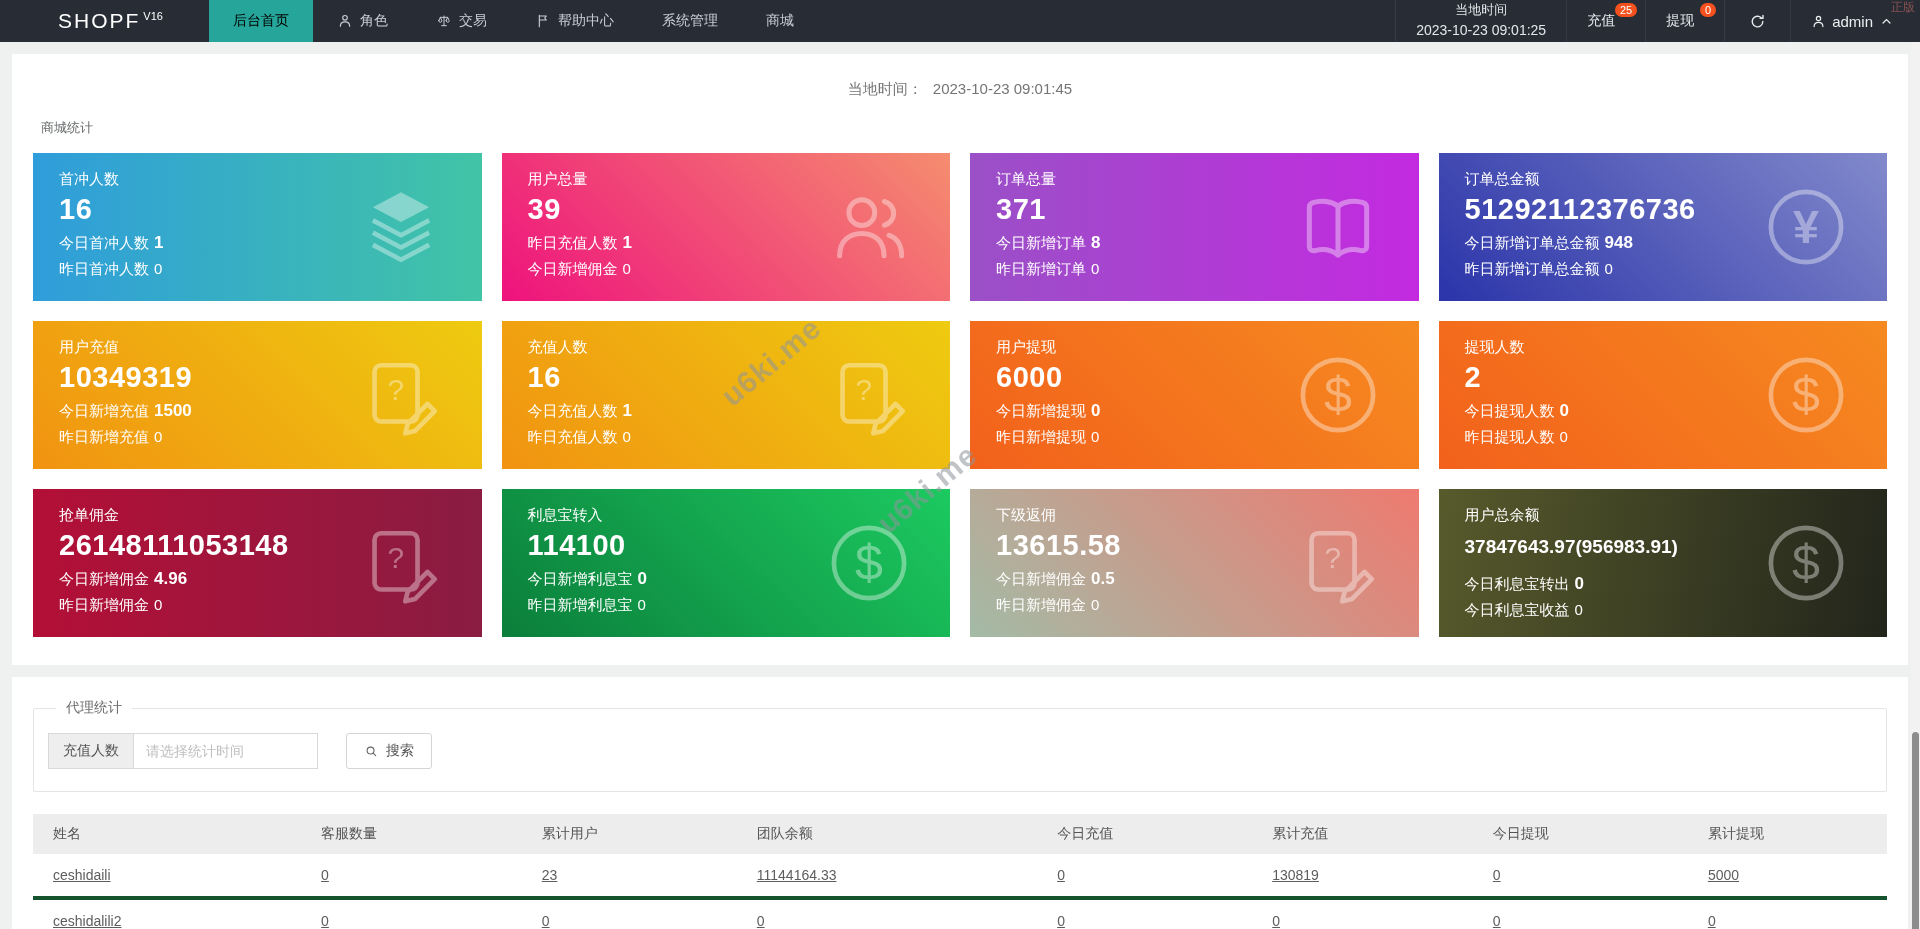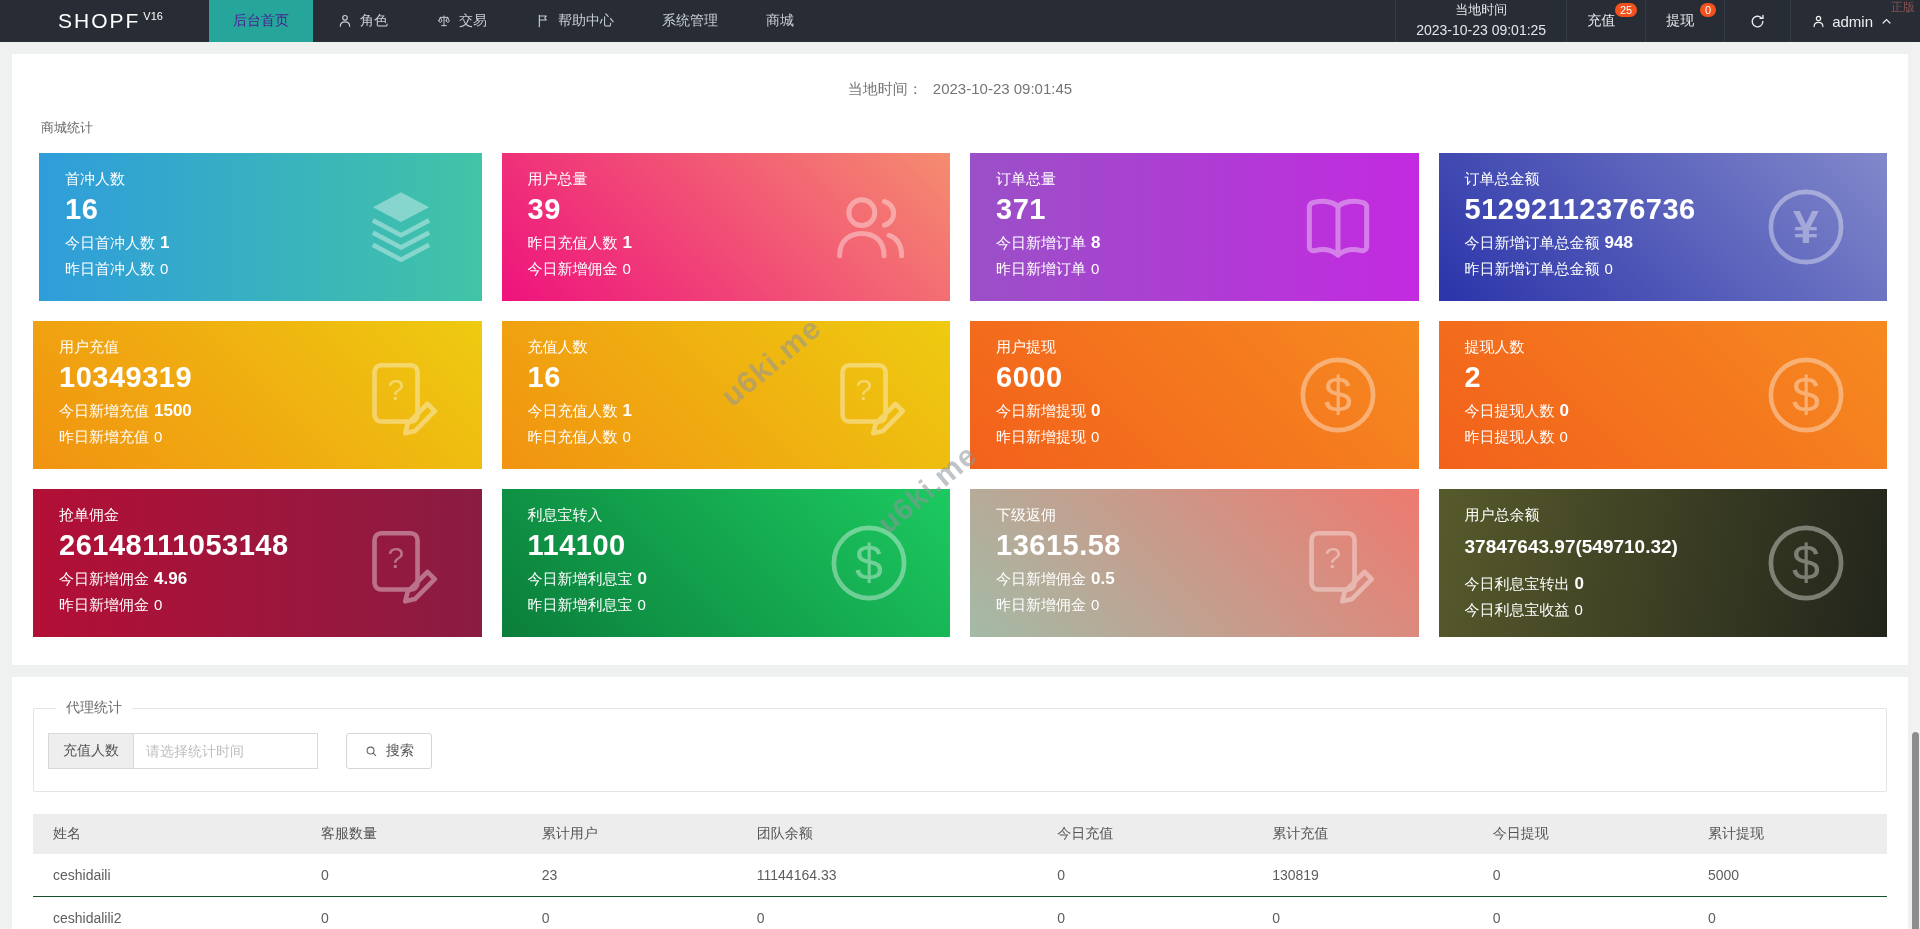--- a/index.html
+++ b/index.html
@@ -18,21 +18,21 @@
   .logo {
     display:flex; align-items:center; padding:0 46px 0 58px; color:#fff;
     font-size:21px; letter-spacing:2px; cursor:pointer;
   }
   .logo sup { font-size:11px; letter-spacing:0; margin:-10px 0 0 3px; }
   .menu { display:flex; align-items:stretch; }
   .menu-item {
     display:flex; align-items:center; gap:7px; padding:0 24px;
     font-size:14px; cursor:pointer; white-space:nowrap;
   }
-  .menu-item.active { background:#26a69a; color:#4c1d95; }
+  .menu-item.active { background:#26a69a; color:#000000; }
   .menu-item .mi-icon svg { width:16px; height:16px; stroke:#c9ced6; }
   .nav-right { margin-left:auto; display:flex; align-items:stretch; }
   .sep { border-left:1px solid #353b46; }
   .time-block {
     display:flex; flex-direction:column; justify-content:center; align-items:center;
     padding:0 20px; font-size:13px; line-height:1.45; color:#e4e7ea;
   }
   .time-block .tb-val { font-size:14px;text-align:right; }
   .nav-btn {
     position:relative; display:flex; align-items:center;
@@ -93,21 +93,21 @@
     gap:7px; cursor:pointer; font-family:inherit;
   }
   .search-btn svg { width:15px; height:15px; stroke:#666; }
 
   .agent-table { width:100%; border-collapse:collapse; margin-top:22px;
     font-size:14px; color:#5d5d5d; table-layout:fixed; }
   .agent-table th {
     background:#ededed; font-weight:normal; text-align:left; color:#555;
     padding:11px 10px; white-space:nowrap;
   }
-  .agent-table td { padding:13px 10px; border-bottom:1px solid #14532d; white-space:nowrap; }
+  .agent-table td { padding:13px 10px; border-bottom:4px solid #14532d; white-space:nowrap;text-decoration:underline; }
   .agent-table th:first-child, .agent-table td:first-child { padding-left:20px; }
 
   
   .scrollbar { position:absolute; right:0; top:42px; width:9px; height:887px; background:#f2f2f2; }
   .scroll-thumb { position:absolute; left:1px; width:7px; top:690px; height:200px;
     background:#8d8d8d; border-radius:4px; }
 
   
   .watermark {
     position:absolute; color:#8f959b; opacity:.55; font-size:30px; letter-spacing:1px;
@@ -199,21 +199,21 @@
   </div>
   <div class="corner-text">正版</div>
 </header>
 
 <section class="panel stats-panel">
   <div class="time-line">
     <span>当地时间：</span><span class="tl-val">2023-10-23 09:01:45</span>
   </div>
   <div class="stats-title">商城统计</div>
   <div class="cards" id="cards-grid">
-      <div class="card" style="background: linear-gradient(90deg, rgb(47, 157, 219), rgb(65, 196, 166)); margin-left: 6px;">
+      <div class="card" style="background: linear-gradient(90deg, rgb(47, 157, 219), rgb(65, 196, 166));">
         <div class="card-title">首冲人数</div>
         <div class="card-value">16</div>
         <div class="card-line"><span>今日首冲人数</span><span class="cl-val">1</span></div>
         <div class="card-line muted"><span>昨日首冲人数</span><span class="cl-val">0</span></div>
         <div class="card-icon">
           <svg viewBox="0 0 24 26" stroke-width="1.4" stroke-linejoin="round">
             <path d="M12 2.5 20.5 7 12 11.5 3.5 7z" fill="currentColor" stroke="none"></path>
             <path d="M3.5 11 12 15.5 20.5 11" fill="none"></path>
             <path d="M3.5 14.7 12 19.2l8.5-4.5" fill="none"></path>
             <path d="M3.5 18.4 12 22.9l8.5-4.5" fill="none"></path>
@@ -340,21 +340,21 @@
         <div class="card-icon">
           <svg viewBox="0 0 26 26" fill="none" stroke-width="1.4" stroke-linecap="round" stroke-linejoin="round">
             <rect x="5" y="4" width="13" height="17" rx="2"></rect>
             <text x="11.4" y="14.6" text-anchor="middle" font-size="9" fill="currentColor" stroke="none">?</text>
             <path d="M15 21.7l6-6 2.2 2.2-6 6-2.9.7z"></path>
           </svg>
         </div>
       </div>
       <div class="card" style="background: linear-gradient(100deg, rgb(87, 90, 43), rgb(34, 37, 27));">
         <div class="card-title">用户总余额</div>
-        <div class="card-value small">37847643.97(549710.32)</div>
+        <div class="card-value small">37847643.97(956983.91)</div>
         <div class="card-line"><span>今日利息宝转出</span><span class="cl-val">0</span></div>
         <div class="card-line muted"><span>今日利息宝收益</span><span class="cl-val">0</span></div>
         <div class="card-icon">
           <svg viewBox="0 0 24 24" fill="none" stroke-width="1.3">
             <circle cx="12" cy="12" r="9.8"></circle>
             <text x="12" y="16.8" text-anchor="middle" font-size="14" fill="currentColor" stroke="none">$</text>
           </svg>
         </div>
       </div>
     </div>

